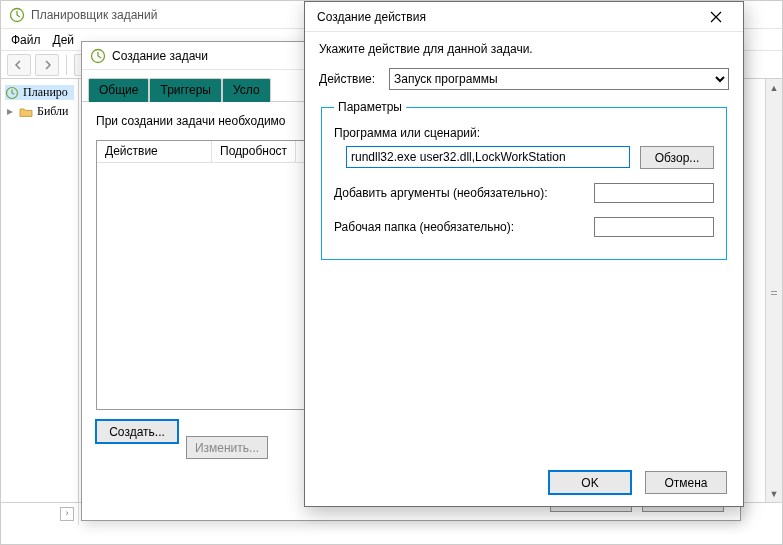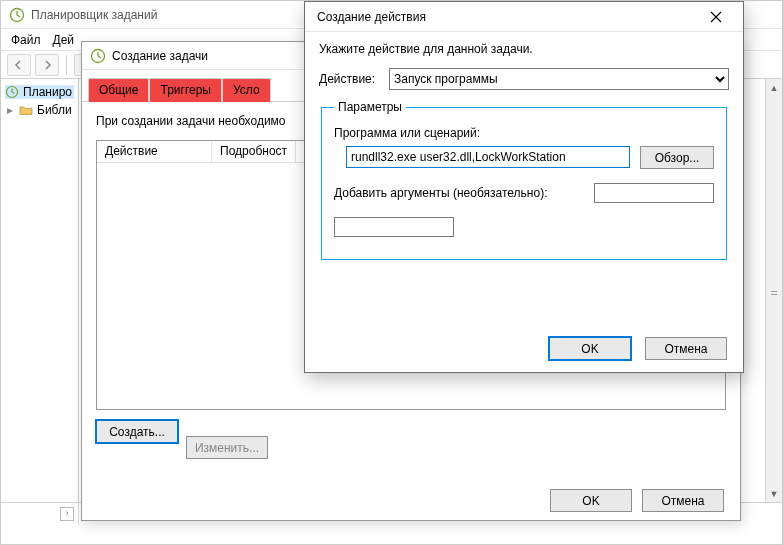--- a/index.html
+++ b/index.html
@@ -11,59 +11,59 @@
   .titlebar-back { height: 28px; display: flex; align-items: center; padding: 0 8px; border-bottom: 1px solid #e5e5e5; }
   .titlebar-back .ico { width: 16px; height: 16px; margin-right: 6px; }
   .titlebar-back .title { color: #555; }
   .menubar { height: 22px; display: flex; align-items: center; gap: 12px; padding: 0 10px; border-bottom: 1px solid #e5e5e5; font-size: 12px; }
   .toolbar { height: 28px; padding: 3px 6px; border-bottom: 1px solid #d0d0d0; display: flex; align-items: center; gap: 4px; }
   .tb-btn { width: 24px; height: 22px; border: 1px solid #d6d6d6; background: #f7f7f7; border-radius: 2px; display: inline-flex; align-items: center; justify-content: center; font-size: 11px; color: #444; }
   .tb-sep { width: 1px; height: 20px; background: #d6d6d6; margin: 0 3px; }
 
   .back-body { position: absolute; left: 0; right: 0; top: 78px; bottom: 42px; display: flex; }
   .tree { width: 78px; padding: 6px 4px; border-right: 1px solid #d0d0d0; overflow: hidden; }
-  .tree-item { display: flex; align-items: center; gap: 4px; white-space: nowrap; font-size: 12px; margin-bottom: 4px; }
+  .tree-item { display: flex; align-items: center; gap: 4px; white-space: nowrap; font-size: 12px; margin-bottom: 4px; font-family: Liberation Serif, serif; }
   .tree-item.sel { background: #cde8ff; }
   .tree-ico { width: 14px; height: 14px; flex: 0 0 14px; }
   .expander { width: 10px; text-align: center; color: #888; }
   .back-right { flex: 1; position: relative; }
   .vscroll { position: absolute; right: 0; top: 0; bottom: 0; width: 17px; background: #f0f0f0; border-left: 1px solid #d6d6d6; }
   .vscroll .up, .vscroll .down { position: absolute; left:0; right:0; height: 17px; display:flex; align-items:center; justify-content:center; color:#666; font-size:9px; }
   .vscroll .up { top:0; } .vscroll .down { bottom:0; }
   .vscroll .marker { position:absolute; top: 50%; left:5px; right:5px; height:4px; border-top:1px solid #999; border-bottom:1px solid #999; }
 
   .status { position: absolute; left: 0; right: 0; bottom: 0; height: 42px; border-top: 1px solid #d0d0d0; display: flex; align-items: flex-start; }
   .status-cell { width: 78px; height: 22px; border-right: 1px solid #e0e0e0; display:flex; align-items:center; justify-content:flex-end; padding-right:4px; }
   .status-cell .sb { width: 14px; height:14px; border:1px solid #b8b8b8; text-align:center; font-size:9px; color:#777; }
 
   
   .dlg-mid { position: absolute; left: 80px; top: 40px; width: 660px; height: 480px; background: #fff; border: 1px solid #9a9a9a; box-shadow: 2px 4px 12px rgba(0,0,0,0.15); }
   .dlg-mid .titlebar { height: 28px; display:flex; align-items:center; padding: 0 8px; border-bottom:1px solid #e5e5e5; }
   .dlg-mid .titlebar .ico { width:16px; height:16px; margin-right:6px; }
 
   .tabs { display:flex; align-items:flex-end; height: 26px; padding-left: 6px; margin-top: 6px; border-bottom: 1px solid #cfcfcf; font-size:12px; }
-  .tab { padding: 4px 10px 5px; border:1px solid #cfcfcf; border-bottom:none; background:#ef4444; margin-right: 0px; position:relative; top:1px; border-radius: 2px 2px 0 0; }
+  .tab { padding: 4px 10px 5px; border:1px solid #cfcfcf; border-bottom:none; background:#0f766e; margin-right: 0px; position:relative; top:1px; border-radius: 2px 2px 0 0; }
   .tab.active { background:#fff; border-bottom:1px solid #fff; }
   .tab-body { padding: 12px 14px; }
   .hint { margin-bottom: 12px; }
 
   .listview { border:1px solid #9a9a9a; height: 270px; background:#fff; position:relative; }
   .lv-head { display:flex; height: 22px; border-bottom:1px solid #e0e0e0; }
   .lv-col { padding: 3px 8px; border-right:1px solid #e0e0e0; font-size:12px; color:#000; }
   .lv-col:first-child { width: 115px; }
 
   .btnrow { margin-top: 10px; display:flex; gap: 8px; }
   .btn { min-width: 82px; height: 23px; border:1px solid #8e8e8e; background: #e9e9e9; font-size:12px; font-family: inherit; cursor: pointer; }
   .btn-primary { outline: 2px solid #0078d7; outline-offset: -1px; }
   .btn[disabled] { color: #888; cursor: default; margin-top: 16px; }
 
   .dlg-mid .footer { position:absolute; bottom:8px; right: 16px; display:flex; gap: 10px; }
 
   
-  .dlg-top { position: absolute; left: 303px; top: 0; width: 440px; height: 372px; background: #fff; border: 1px solid #6e6e6e; box-shadow: 2px 6px 18px rgba(0,0,0,0.25); }
+  .dlg-top { position: absolute; left: 303px; top: 0; width: 440px; height: 506px; background: #fff; border: 1px solid #6e6e6e; box-shadow: 2px 6px 18px rgba(0,0,0,0.25); }
   .dlg-top .titlebar { height: 30px; display:flex; align-items:center; justify-content:space-between; padding: 0 6px 0 12px; font-size:12px; border-bottom:1px solid #e5e5e5; }
   .dlg-top .closebtn { width: 42px; height: 26px; display:flex;align-items:center;justify-content:center; cursor:pointer; font-size: 14px; }
   .dlg-top .content { padding: 10px 14px; }
   .instr { margin-bottom: 12px; }
   .row { display:flex; align-items:center; gap: 10px; margin-bottom: 10px; }
   .row label { min-width: 60px; }
   select.combo { flex:1; height: 22px; border:1px solid #7a7a7a; font-family:inherit; font-size:12px; background:#fff; }
   fieldset { border:1px solid #0ea5e9; padding: 12px 12px 8px; }
   legend { padding: 0 4px; }
   .fld { margin-bottom: 14px; }
@@ -212,20 +212,21 @@
             <button class="btn" style="min-width:74px">Обзор...</button>
           </div>
         </div>
 
         <div class="fld argrow">
           <span>Добавить аргументы (необязательно):</span>
           <input type="text" value="" style="">
         </div>
 
         <div class="fld argrow">
+          <span>Рабочая папка (необязательно):</span>
           <input type="text" value="" style="">
         </div>
       </fieldset>
     </div>
     <div class="footer">
       <button class="btn btn-primary" style="min-width:82px">OK</button>
       <button class="btn" style="min-width:82px">Отмена</button>
     </div>
   </div>
 

